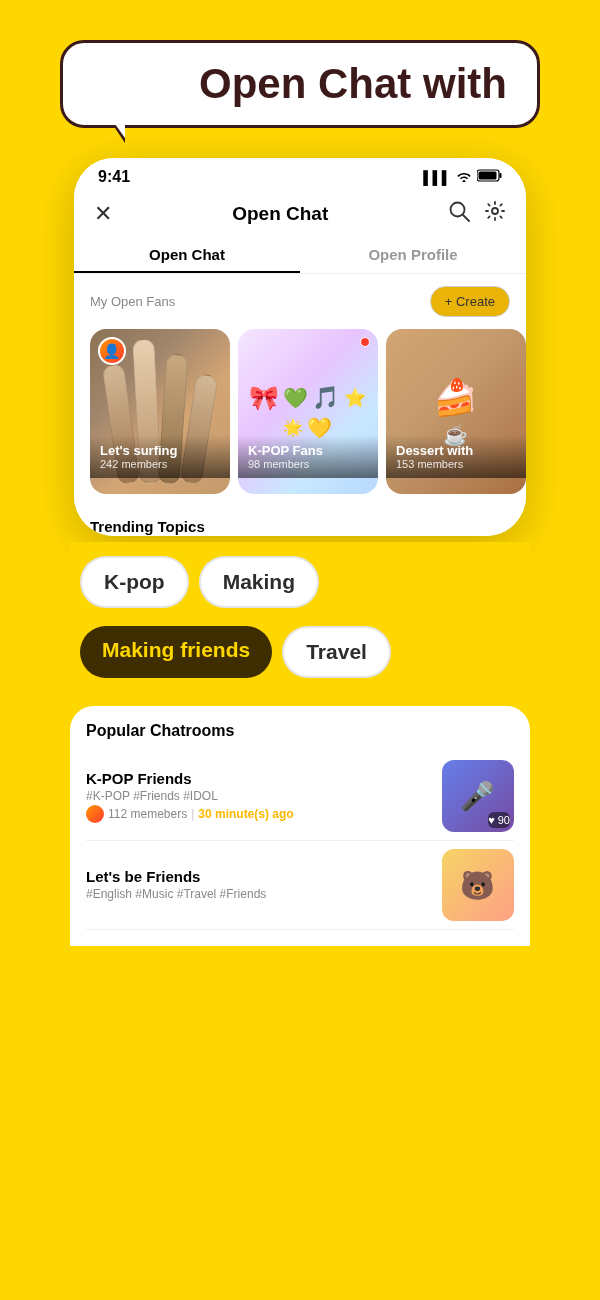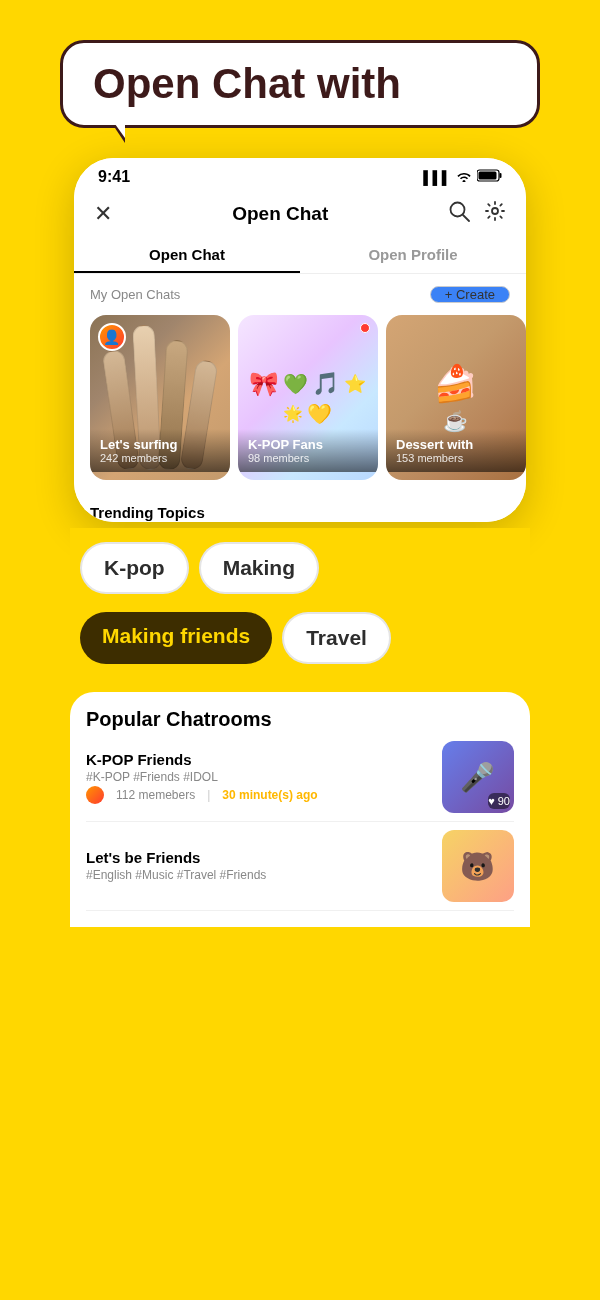--- a/index.html
+++ b/index.html
@@ -19,21 +19,21 @@
       flex-direction: column;
       gap: 10px;
     }
 
     .speech-bubble {
       background: white;
       border-radius: 24px;
       border: 3px solid #3d1a1a;
       padding: 18px 30px;
       position: relative;
-      text-align: left;
+      text-align: right;
     }
 
     .speech-bubble:first-child::after {
       content: '';
       position: absolute;
       bottom: -18px;
       left: 50px;
       width: 0; height: 0;
       border-left: 12px solid transparent;
       border-right: 0px solid transparent;
@@ -142,24 +142,24 @@
       justify-content: space-between;
       align-items: center;
       padding: 12px 16px 8px;
       background: white;
     }
     .section-label {
       font-size: 13px;
       color: #888;
     }
     .create-btn {
-      background: #3b82f6;
+      background: #eab308;
       border: 1px solid #ccc;
       border-radius: 20px;
-      padding: 0 14px;
+      padding: 7px 14px;
       font-size: 13px;
       color: #333;
       cursor: pointer;
     }
 
     
     .chat-cards {
       display: flex;
       gap: 8px;
       padding: 4px 16px 12px;
@@ -179,21 +179,21 @@
       background: linear-gradient(135deg, #8B7355 0%, #A0856C 30%, #D4A574 60%, #C49A6C 100%);
     }
     .card-bg-kpop {
       background: linear-gradient(135deg, #f5e6ff 0%, #e8c4ff 40%, #c8e8ff 70%, #b8d8ff 100%);
     }
     .card-bg-dessert {
       background: linear-gradient(135deg, #d4a574 0%, #c49a6c 40%, #b8855a 70%, #a87040 100%);
     }
     .card-overlay {
       position: absolute;
-      bottom: 8px; left: 0; right: 0;
+      bottom: 16px; left: 0; right: 0;
       padding: 8px 10px;
       background: linear-gradient(transparent, rgba(0,0,0,0.55));
     }
     .card-title {
       font-size: 13px;
       font-weight: 700;
       color: white;
     }
     .card-members {
       font-size: 11px;
@@ -279,24 +279,24 @@
       margin-bottom: 16px;
     }
 
     
     .white-card {
       background: white;
       border-radius: 24px 24px 0 0;
       padding: 16px;
     }
     .popular-title {
-      font-size: 20px;
-      font-weight: 700;
-      color: #000;
-      margin-bottom: 2px;
+      font-size: 16px;
+      font-weight: 700;
+      color: #000;
+      margin-bottom: 12px;
     }
 
     
     .chatroom-item {
       display: flex;
       align-items: center;
       gap: 12px;
       padding: 8px 0;
       border-bottom: 1px solid #f0f0f0;
       cursor: pointer;
@@ -310,21 +310,21 @@
       color: #000;
     }
     .chatroom-tags {
       font-size: 12px;
       color: #888;
       margin: 2px 0;
     }
     .chatroom-meta {
       display: flex;
       align-items: center;
-      gap: 12px;
+      gap: 4px;
       font-size: 12px;
       color: #888;
     }
     .chatroom-meta-avatar {
       width: 18px; height: 18px;
       border-radius: 50%;
       background: linear-gradient(135deg, #ff9500, #ff3b30);
       display: inline-block;
     }
     .chatroom-meta-time {
@@ -413,21 +413,21 @@
   <div class="tabs">
     <div class="tab active">
       <span>Open Chat</span>
     </div>
     <div class="tab">
       <span>Open Profile</span>
     </div>
   </div>
 
   <div class="section-header">
-    <span class="section-label">My Open Chats</span>
+    <span class="section-label">My Open Fans</span>
     <button class="create-btn">+ Create</button>
   </div>
 
   <div class="chat-cards">
 
     <div class="chat-card card-bg-surfing">
       <div class="surfboard-visual">
         <div class="surfboard" style="height:120px;background:linear-gradient(180deg,#d4b896,#a07850);transform:rotate(-8deg);"></div>
         <div class="surfboard" style="height:145px;background:linear-gradient(180deg,#e8d0b0,#b89068);transform:rotate(-3deg);"></div>
         <div class="surfboard" style="height:130px;background:linear-gradient(180deg,#c8a880,#907048);transform:rotate(4deg);"></div>

